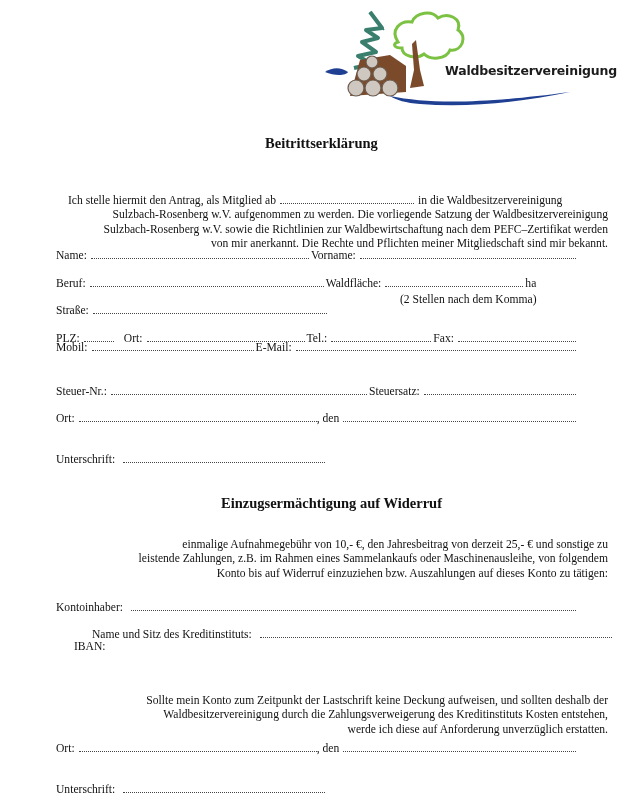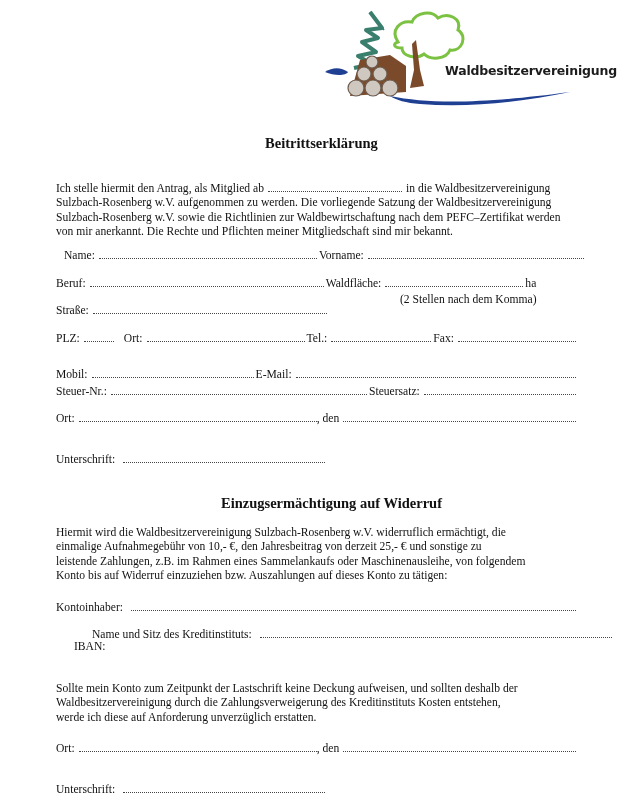--- a/index.html
+++ b/index.html
@@ -16,21 +16,21 @@
     color: #1c1c1c; letter-spacing: -0.2px; font-weight: bold;
   }
   .logo-text div { white-space: nowrap; margin-left: 27px; }
   h1, h2 {
     position: absolute; margin: 0; font-weight: bold; text-align: center;
     left: 0; width: 627px; font-size: 14.5px;
   }
   h1 { top: 135px; left: 8px; }
   h2 { top: 495px; left: 18px; }
   .para {
-    position: absolute; left: 56px; width: 540px; line-height: 14.4px; margin: 0;
+    position: absolute; left: 56px; width: 540px; line-height: 14.4px; margin: 12px; text-align: right;
   }
   .row {
     position: absolute; left: 56px; width: 522px; height: 16px;
     display: flex; align-items: baseline; white-space: nowrap; overflow: hidden;
   }
   .row .lbl { flex: none; }
   .row .field {
     flex: 1 1 auto; height: 10px; margin: 0 2px 0 4px;
     border-bottom: 1px dotted #444; min-width: 10px;
   }
@@ -76,21 +76,21 @@
   <div style="display:flex;align-items:baseline;white-space:nowrap;">
     <span>Ich stelle hiermit den Antrag, als Mitglied ab</span>
     <span style="display:inline-block;width:134px;height:10px;border-bottom:1px dotted #444;margin:0 4px;"></span>
     <span>in die Waldbesitzervereinigung</span>
   </div>
   <div>Sulzbach-Rosenberg w.V. aufgenommen zu werden. Die vorliegende Satzung der Waldbesitzervereinigung</div>
   <div>Sulzbach-Rosenberg w.V. sowie die Richtlinien zur Waldbewirtschaftung nach dem PEFC–Zertifikat werden</div>
   <div>von mir anerkannt. Die Rechte und Pflichten meiner Mitgliedschaft sind mir bekannt.</div>
 </div>
 
-<div class="row" style="top:248px;margin-left:8px;">
+<div class="row" style="top:248px;">
   <span class="lbl">Name:</span>
   <span class="field fixed" style="width:218px;"></span>
   <span class="lbl">Vorname:</span>
   <span class="field"></span>
 </div>
 
 <div class="row" style="top:276px;">
   <span class="lbl">Beruf:</span>
   <span class="field fixed" style="width:234px;"></span>
   <span class="lbl">Waldfläche:</span>
@@ -109,21 +109,21 @@
   <span class="field fixed" style="width:30px;"></span>
   <span class="gap"></span>
   <span class="lbl">Ort:</span>
   <span class="field fixed" style="width:158px;"></span>
   <span class="lbl">Tel.:</span>
   <span class="field fixed" style="width:100px;"></span>
   <span class="lbl">Fax:</span>
   <span class="field"></span>
 </div>
 
-<div class="row" style="top:367px;">
+<div class="row" style="top:340px;">
   <span class="lbl">Mobil:</span>
   <span class="field fixed" style="width:162px;"></span>
   <span class="lbl">E-Mail:</span>
   <span class="field"></span>
 </div>
 
 <div class="row" style="top:384px;">
   <span class="lbl">Steuer-Nr.:</span>
   <span class="field fixed" style="width:256px;"></span>
   <span class="lbl">Steuersatz:</span>
@@ -138,21 +138,20 @@
 </div>
 
 <div class="row" style="top:452px;">
   <span class="lbl">Unterschrift:</span>
   <span class="field fixed" style="width:202px;margin-left:8px;"></span>
 </div>
 
 <h2>Einzugsermächtigung auf Widerruf</h2>
 
 <div class="para" style="top:526px;">
-  <div>Hiermit wird die Waldbesitzervereinigung Sulzbach-Rosenberg w.V. widerruflich ermächtigt, die</div>
   <div>einmalige Aufnahmegebühr von 10,- €, den Jahresbeitrag von derzeit 25,- € und sonstige zu</div>
   <div>leistende Zahlungen, z.B. im Rahmen eines Sammelankaufs oder Maschinenausleihe, von folgendem</div>
   <div>Konto bis auf Widerruf einzuziehen bzw. Auszahlungen auf dieses Konto zu tätigen:</div>
 </div>
 
 <div class="row" style="top:600px;">
   <span class="lbl">Kontoinhaber:</span>
   <span class="field" style="margin-left:8px;"></span>
 </div>
 

